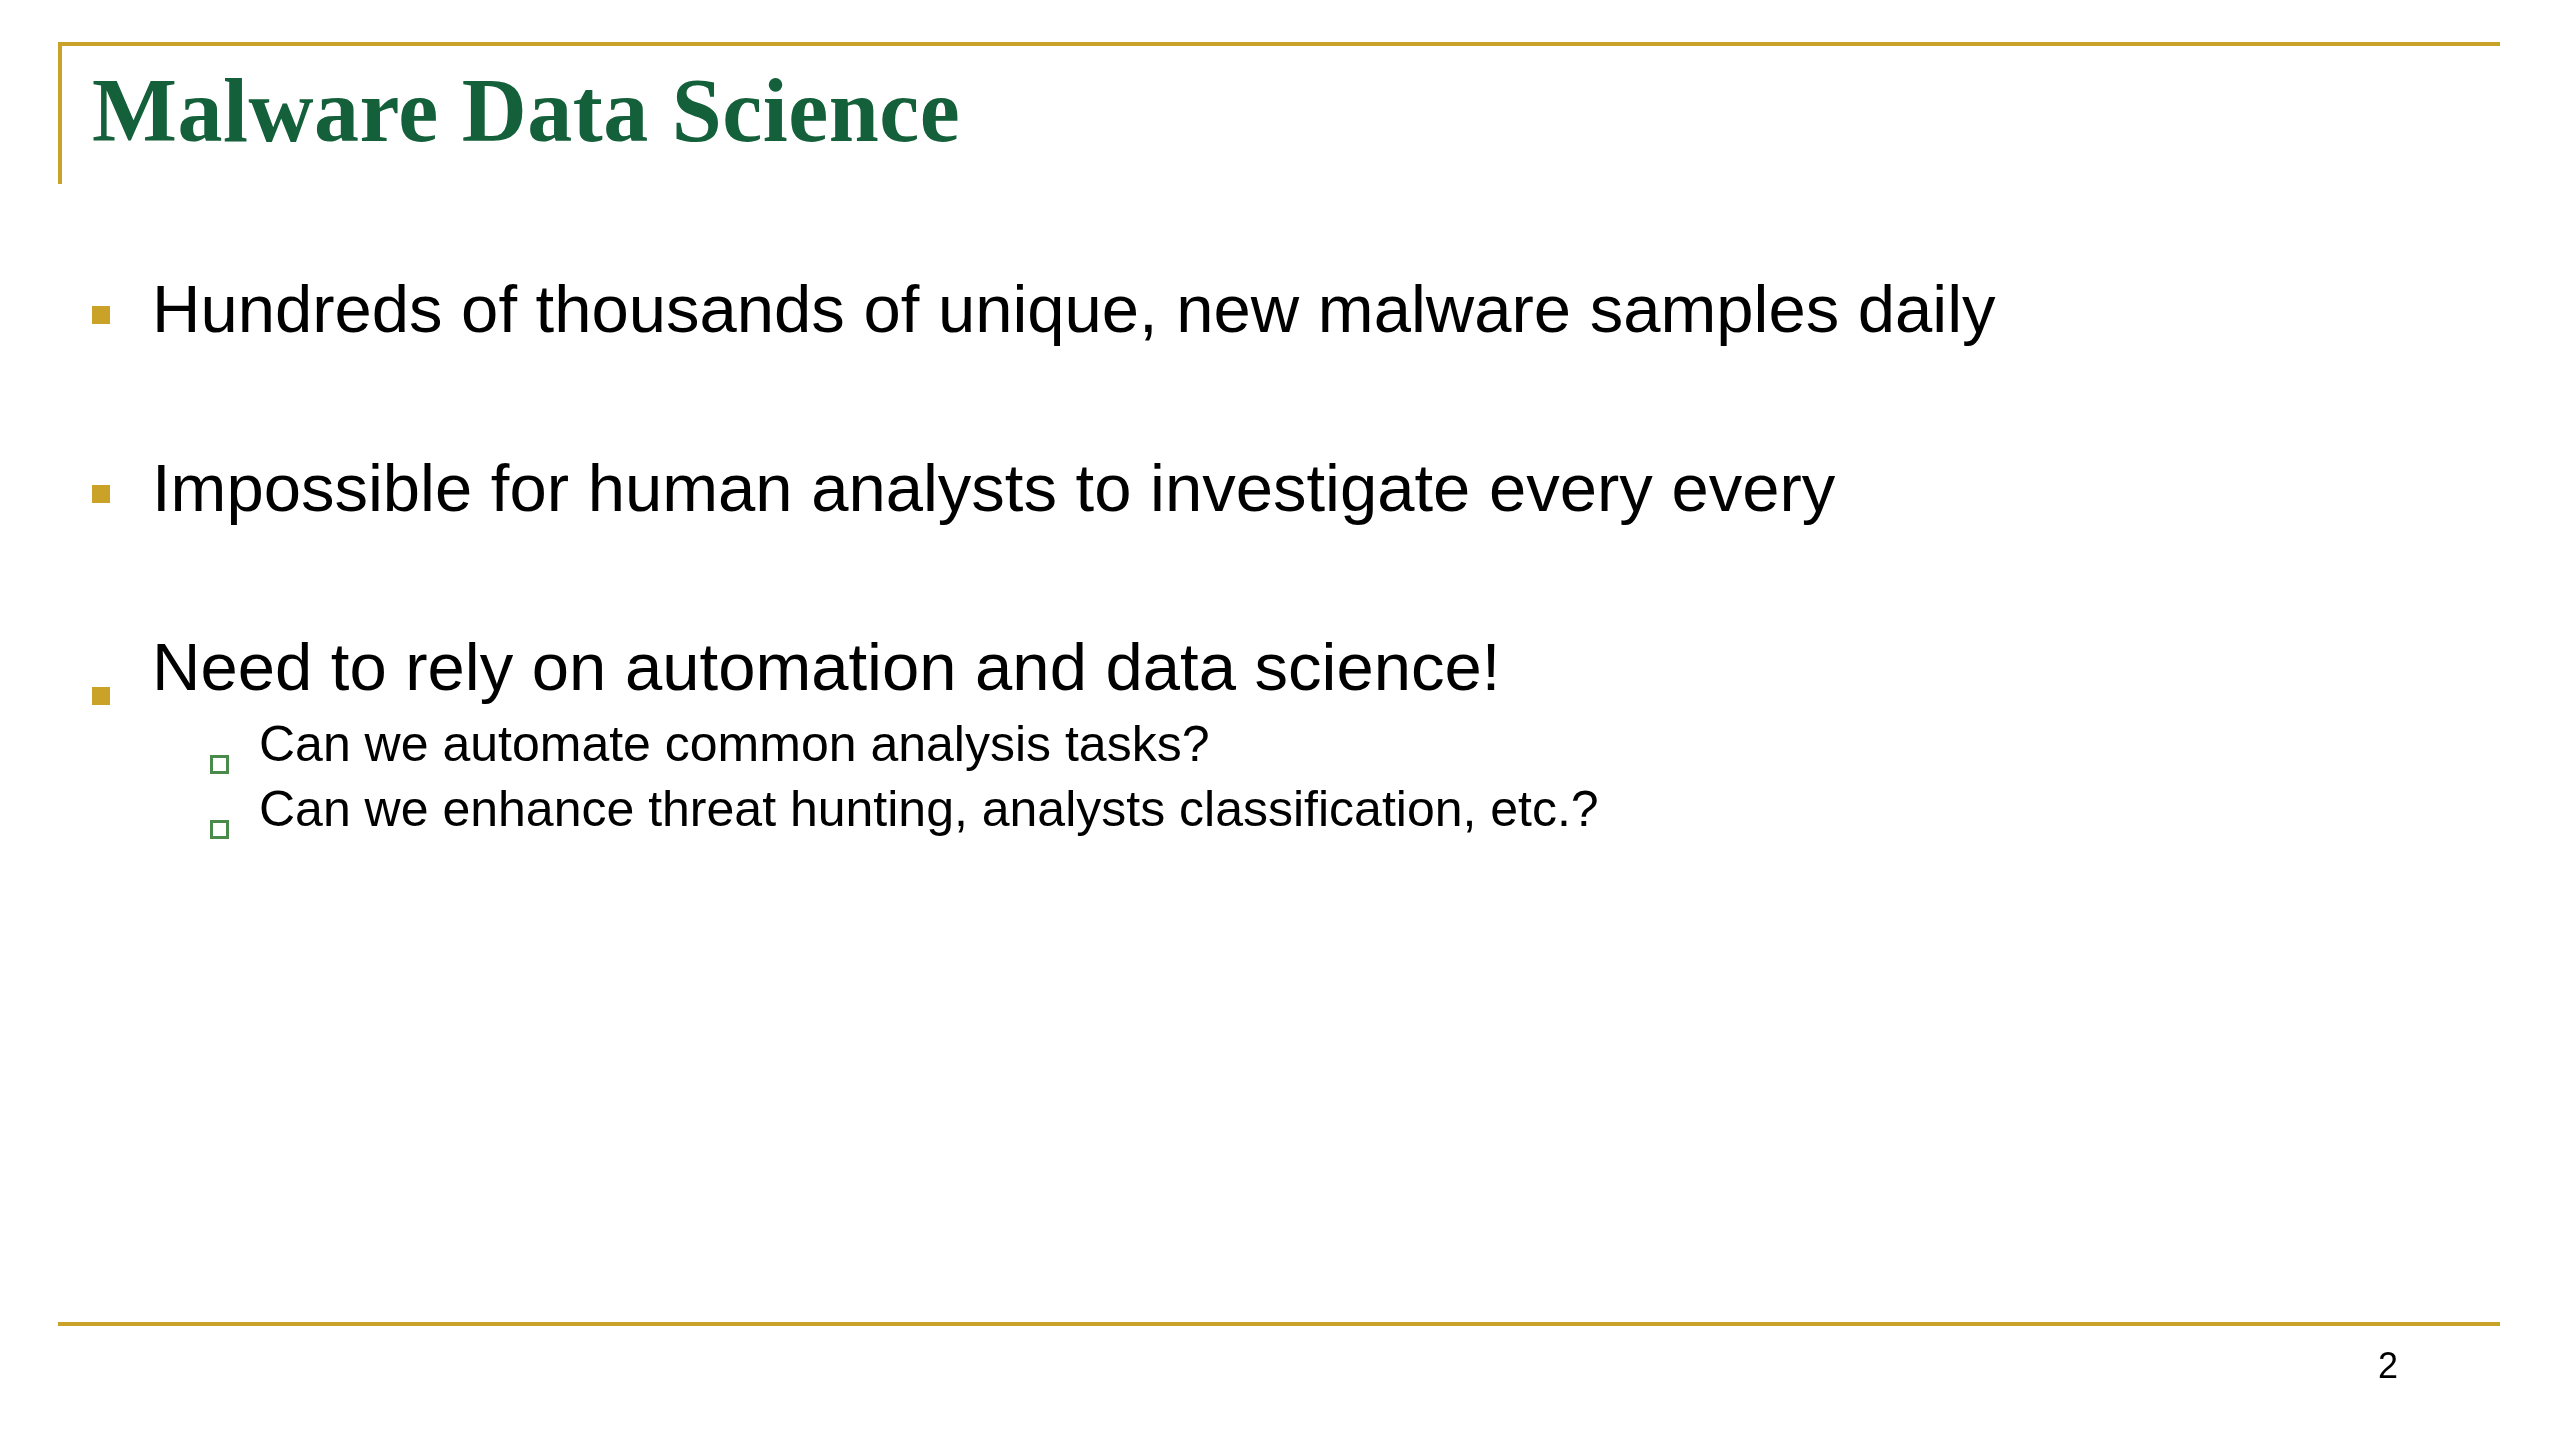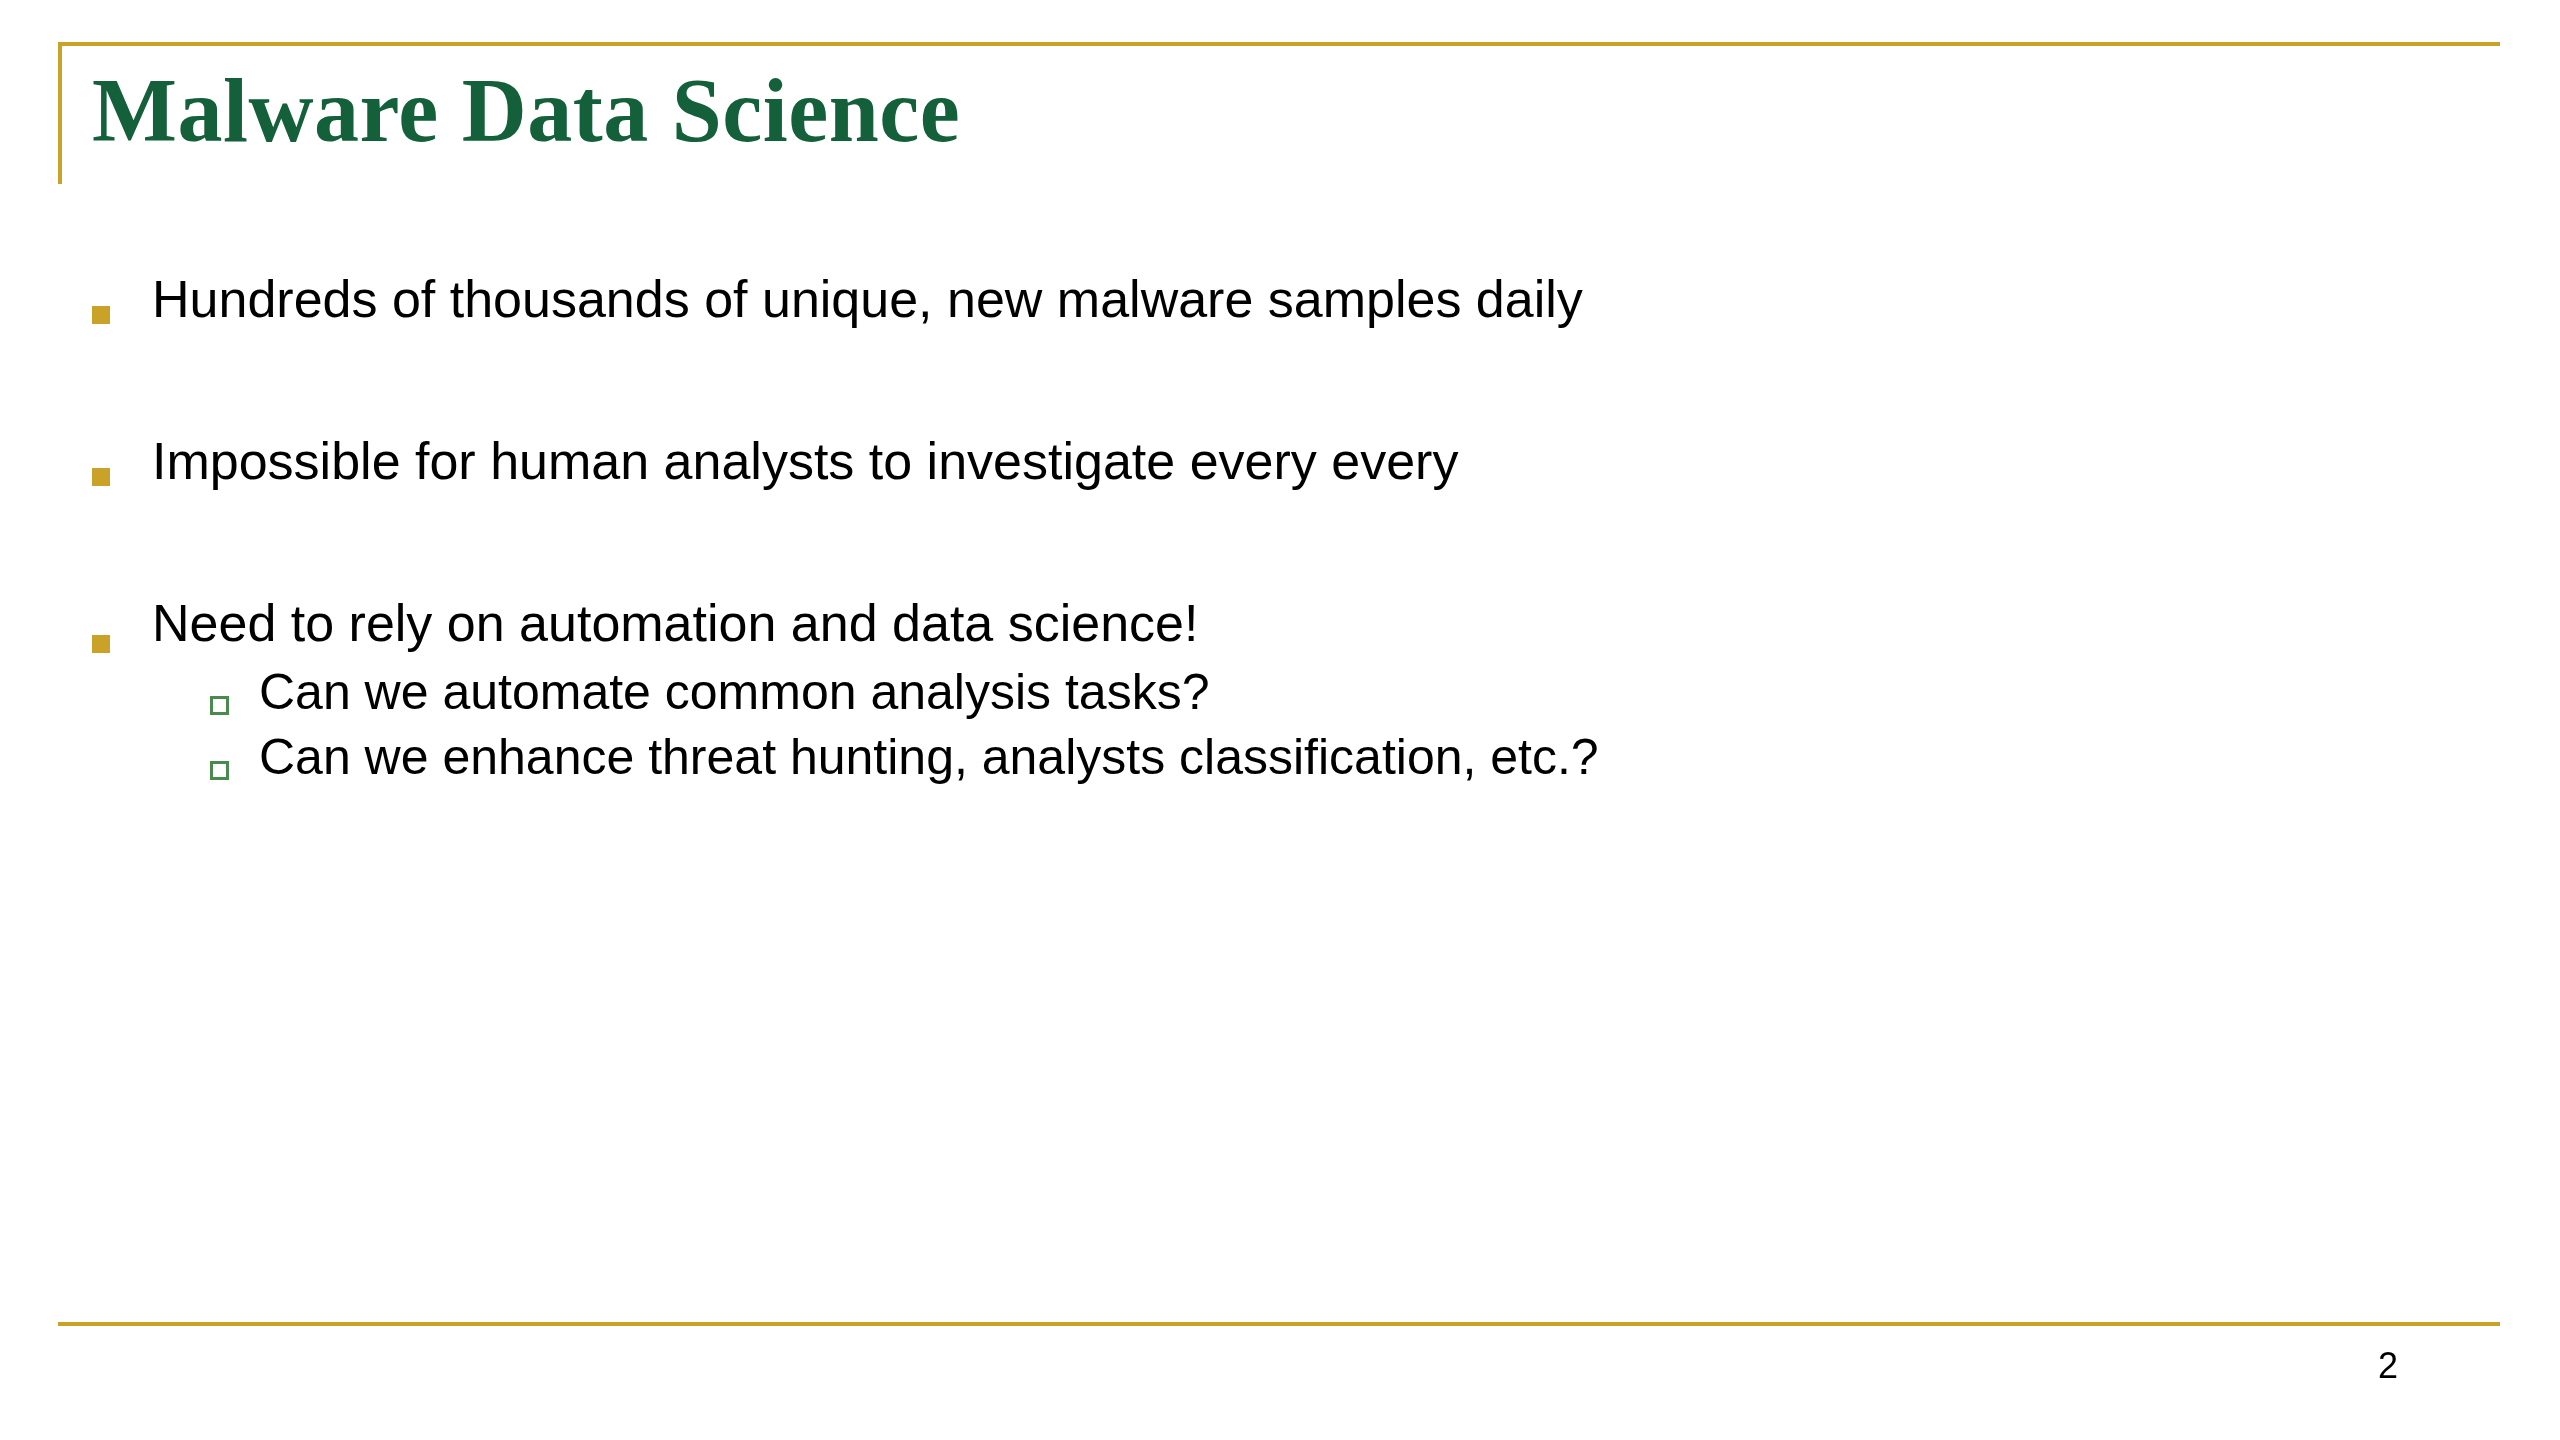--- a/index.html
+++ b/index.html
@@ -86,40 +86,40 @@
   }
   .l1 .marker {
     flex: 0 0 auto;
     width: 18px;
     height: 18px;
     background: #c9a227;
     margin-top: 36px;
     margin-right: 42px;
   }
   .l1 .text {
-    font-size: 52px;
+    font-size: 67px;
     line-height: 1.15;
     color: #000000;
     white-space: nowrap;
   }
 
   
   .group-last {
     margin-bottom: 0;
     align-items: flex-end;
   }
 
   .sub-list {
     margin-top: 10px;
     margin-left: 118px;
   }
 
   .l2 {
     display: flex;
-    align-items: center;
+    align-items: flex-end;
     margin-bottom: 6px;
   }
   .l2 .marker {
     flex: 0 0 auto;
     width: 19px;
     height: 19px;
     border: 3px solid #4a8a4a;
     background: #ffffff;
     box-sizing: border-box;
     margin-top: 26px;

